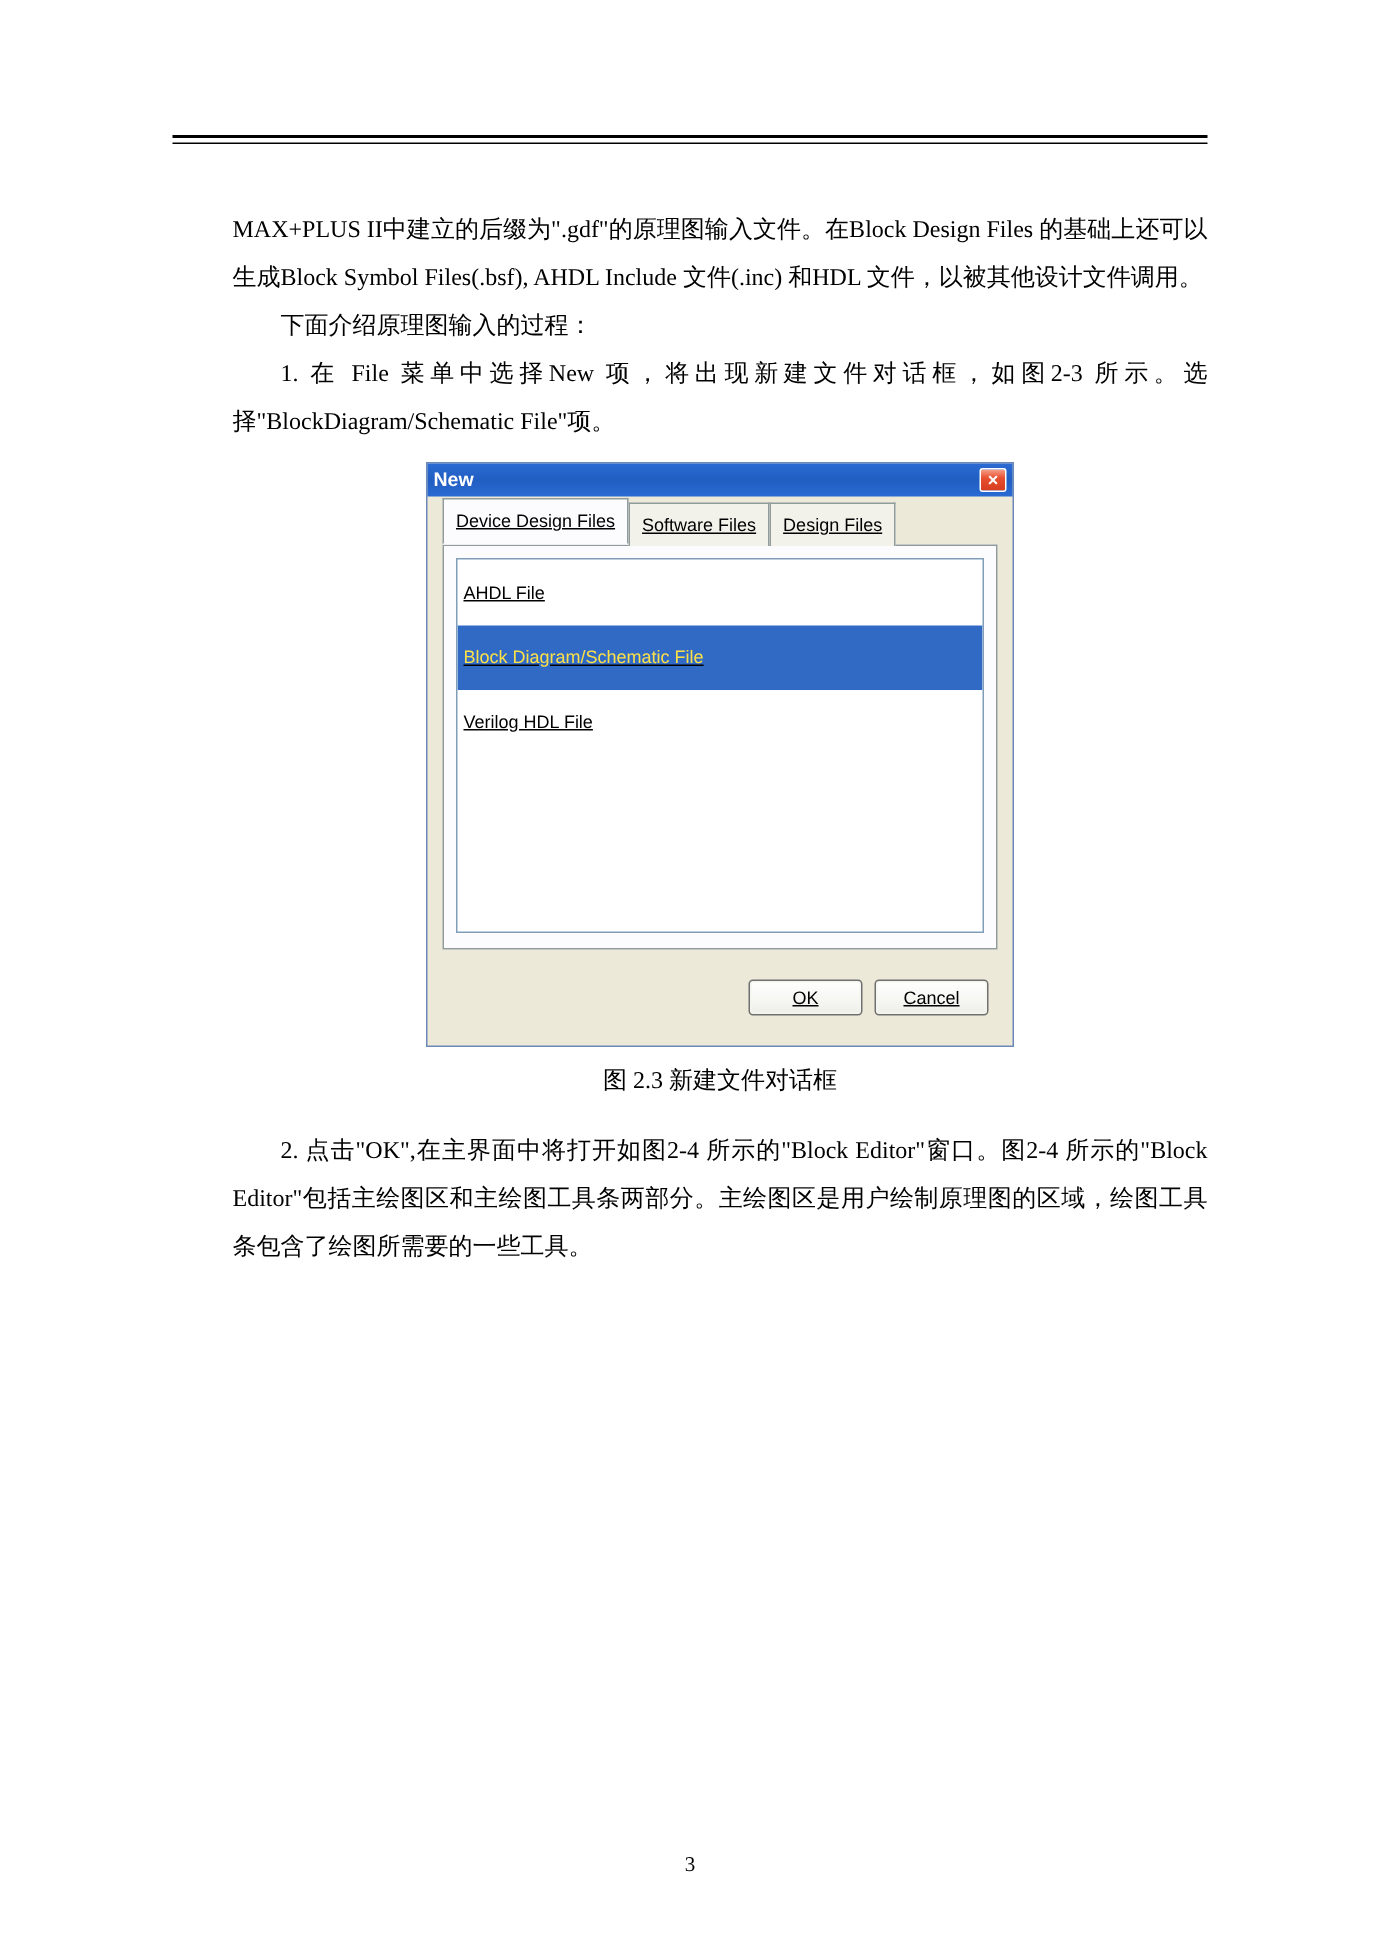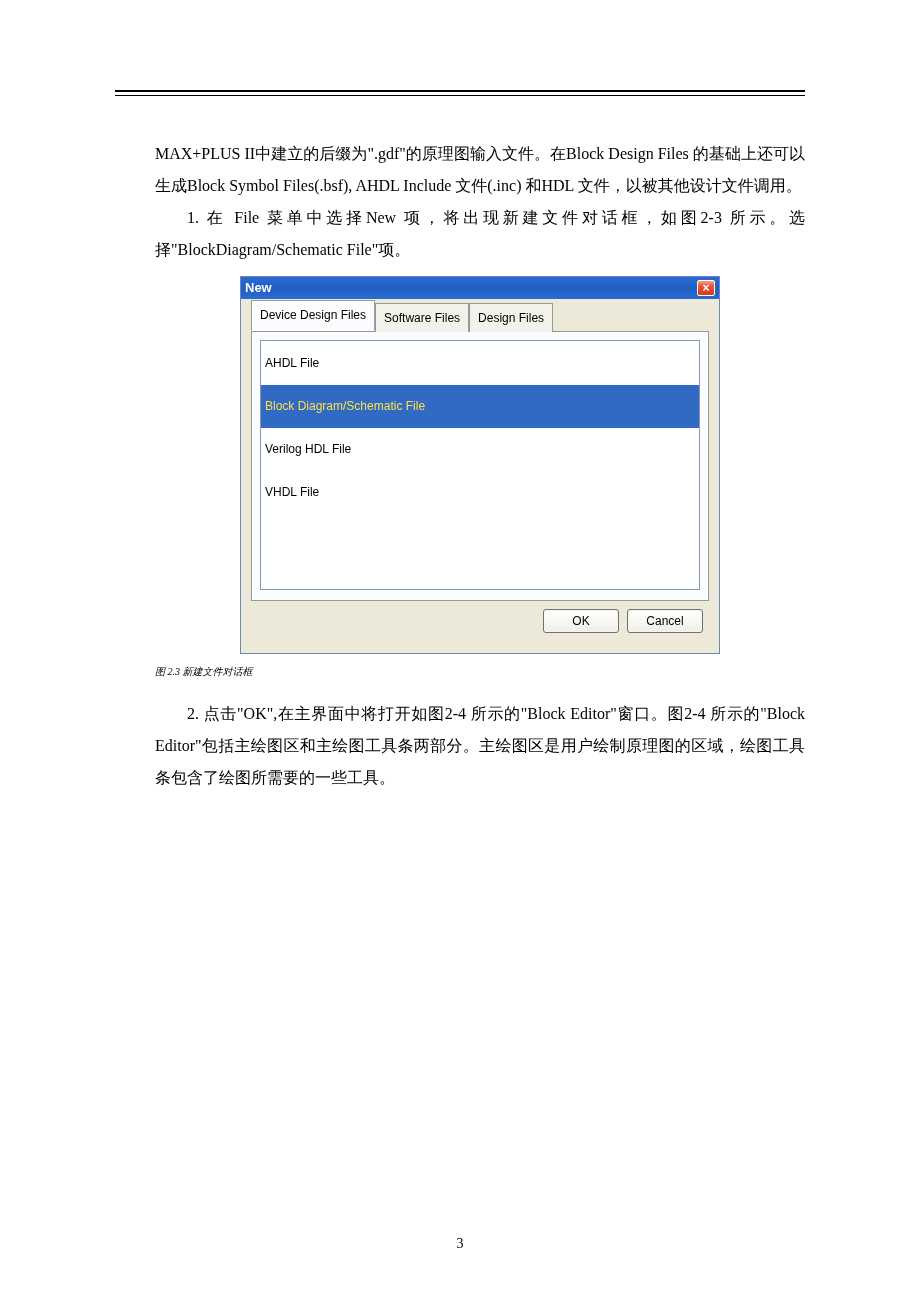--- a/index.html
+++ b/index.html
@@ -45,21 +45,21 @@
     }
     .indent {
       text-indent: 2em;
     }
     .figure-wrap {
       text-align: center;
       margin: 10px 0 10px 0;
     }
     .dialog {
       display: inline-block;
-      width: 480px;
+      width: 392px;
       border: 1px solid #6b88b8;
       background: #ece9d8;
       text-align: left;
       font-family: Tahoma, "Microsoft Sans Serif", sans-serif;
       font-size: 12px;
       box-sizing: border-box;
     }
     .titlebar {
       height: 22px;
       background: linear-gradient(to bottom, #2a6ad3, #215ec2 50%, #2a6ad3);
@@ -85,20 +85,21 @@
       align-items: center;
       justify-content: center;
       color: #fff;
       font-weight: bold;
       font-size: 12px;
       line-height: 1;
       box-sizing: border-box;
     }
     .dialog-body {
       padding: 10px 10px 10px 10px;
+      text-decoration: underline;
     }
     .tabs {
       display: flex;
       align-items: flex-end;
       height: 22px;
       position: relative;
     }
     .tab {
       border: 1px solid #919b9c;
       border-bottom: none;
@@ -140,79 +141,78 @@
       white-space: nowrap;
     }
     .list-item.selected {
       background: #316ac5;
       color: #fde047;
     }
     .button-row {
       display: flex;
       justify-content: flex-end;
       gap: 8px;
-      padding: 8px 6px 10px 0;
+      padding: 20px 6px 10px 0;
     }
     .win-button {
       width: 74px;
       height: 22px;
       border: 1px solid #707070;
       border-radius: 3px;
       background: linear-gradient(to bottom, #fff, #efefe9);
       font-size: 12px;
       display: flex;
       align-items: center;
       justify-content: center;
       color: #000;
       box-shadow: inset 0 0 0 1px #f5f5f0;
     }
     .figure-caption {
-      text-align: left;
-      font-size: 10px;
+      text-align: center;
+      font-size: 16px;
       margin: 10px 0 18px 0;
       line-height: 1.6;
-      font-style: italic;
     }
     .page-number {
       position: absolute;
       bottom: 50px;
       left: 0;
       right: 0;
       text-align: center;
       font-size: 14px;
     }
   </style>
 </head>
 <body>
 
 <div class="page">
   <div class="top-rule"></div>
 
   <div class="content">
     <p>MAX+PLUS II中建立的后缀为".gdf"的原理图输入文件。在Block Design Files 的基础上还可以生成Block Symbol Files(.bsf), AHDL Include 文件(.inc) 和HDL 文件，以被其他设计文件调用。</p>
+    <p class="indent">下面介绍原理图输入的过程：</p>
     <p class="indent">1. 在 File 菜单中选择New 项，将出现新建文件对话框，如图2-3 所示。选择"BlockDiagram/Schematic File"项。</p>
 
     <div class="figure-wrap">
       <div class="dialog">
         <div class="titlebar">
           <span class="titlebar-title">New</span>
           <span class="close-btn">×</span>
         </div>
         <div class="dialog-body">
           <div class="tabs">
             <div class="tab active">Device Design Files</div>
             <div class="tab">Software Files</div>
             <div class="tab">Design Files</div>
           </div>
           <div class="tab-panel">
             <div class="listbox">
               <div class="list-item">AHDL File</div>
               <div class="list-item selected">Block Diagram/Schematic File</div>
               <div class="list-item">Verilog HDL File</div>
-              <div class="list-item">VHDL File</div>
             </div>
           </div>
           <div class="button-row">
             <div class="win-button">OK</div>
             <div class="win-button">Cancel</div>
           </div>
         </div>
       </div>
     </div>
 

